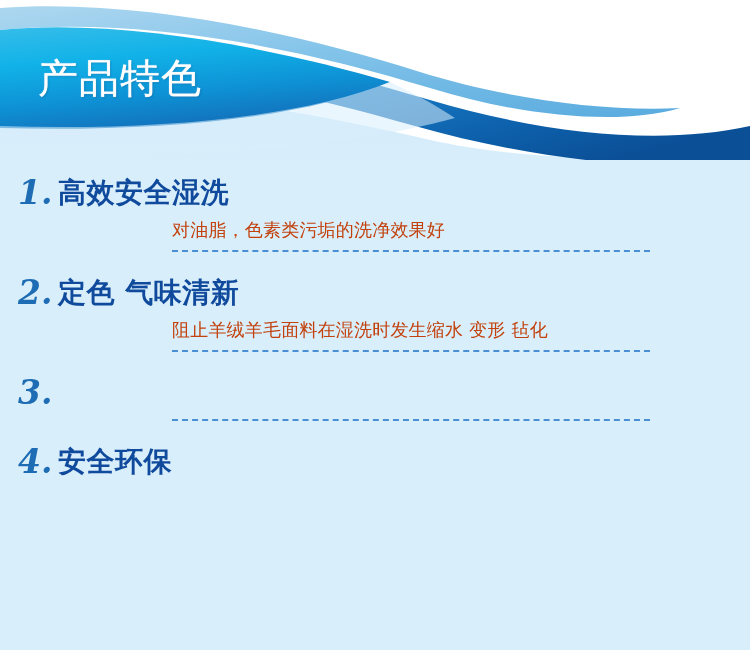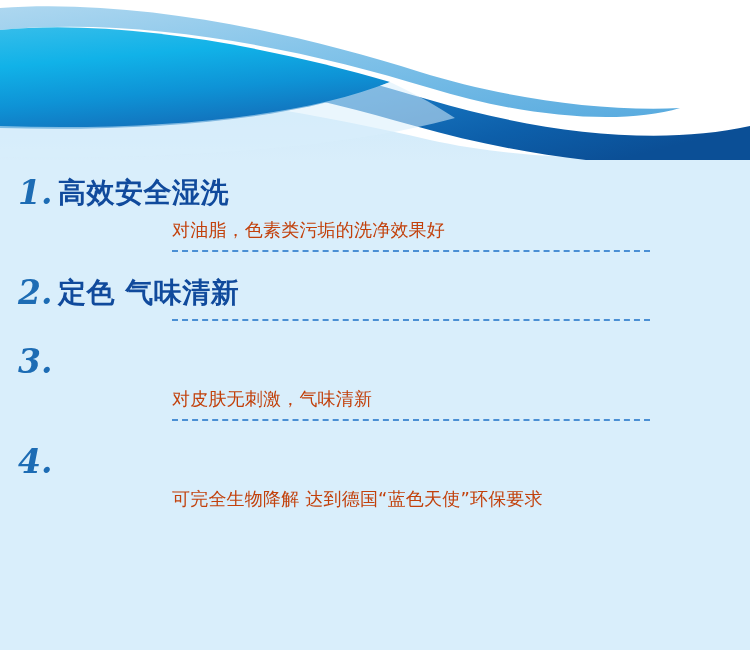--- a/index.html
+++ b/index.html
@@ -157,51 +157,52 @@
 
       <path d="M0,8 C140,-2 300,34 420,72 C500,97 600,112 680,108
                C620,126 520,116 430,88 C300,48 140,16 0,30 Z" fill="url(#gradTopLight)" opacity="0.95"></path>
 
       <path d="M0,30 C120,18 275,48 390,82 C300,120 150,132 0,128 Z" fill="url(#gradCyan)"></path>
 
       <path d="M0,126 C150,131 300,118 390,82 C420,96 440,108 455,118
                C340,150 160,160 0,157 Z" fill="#d9eefb" opacity="0.55"></path>
     </svg>
 
+    <div id="page-title">产品特色</div>
   </div>
 
   <div id="feature-list">
 
     <div class="feature-item item-1">
       <div class="feature-row">
         <div class="feature-index">1.</div>
         <div class="feature-heading">高效安全湿洗</div>
       </div>
       <div class="feature-desc">对油脂，色素类污垢的洗净效果好</div>
       <div class="feature-divider"></div>
     </div>
 
     <div class="feature-item item-2">
       <div class="feature-row">
         <div class="feature-index">2.</div>
         <div class="feature-heading">定色 气味清新</div>
       </div>
+      <div class="feature-desc">阻止羊绒羊毛面料在湿洗时发生缩水 变形 毡化</div>
       <div class="feature-divider"></div>
     </div>
 
     <div class="feature-item item-3">
       <div class="feature-row">
         <div class="feature-index">3.</div>
       </div>
-      <div class="feature-desc">对皮肤无刺激，气味清新</div>
       <div class="feature-divider"></div>
     </div>
 
     <div class="feature-item item-4 no-divider">
       <div class="feature-row">
         <div class="feature-index">4.</div>
-      </div>
-      <div class="feature-desc">可完全生物降解 达到德国“蓝色天使”环保要求</div>
+        <div class="feature-heading">安全环保</div>
+      </div>
 
     </div>
 
   </div>
 </div>
 
 </body></html>

